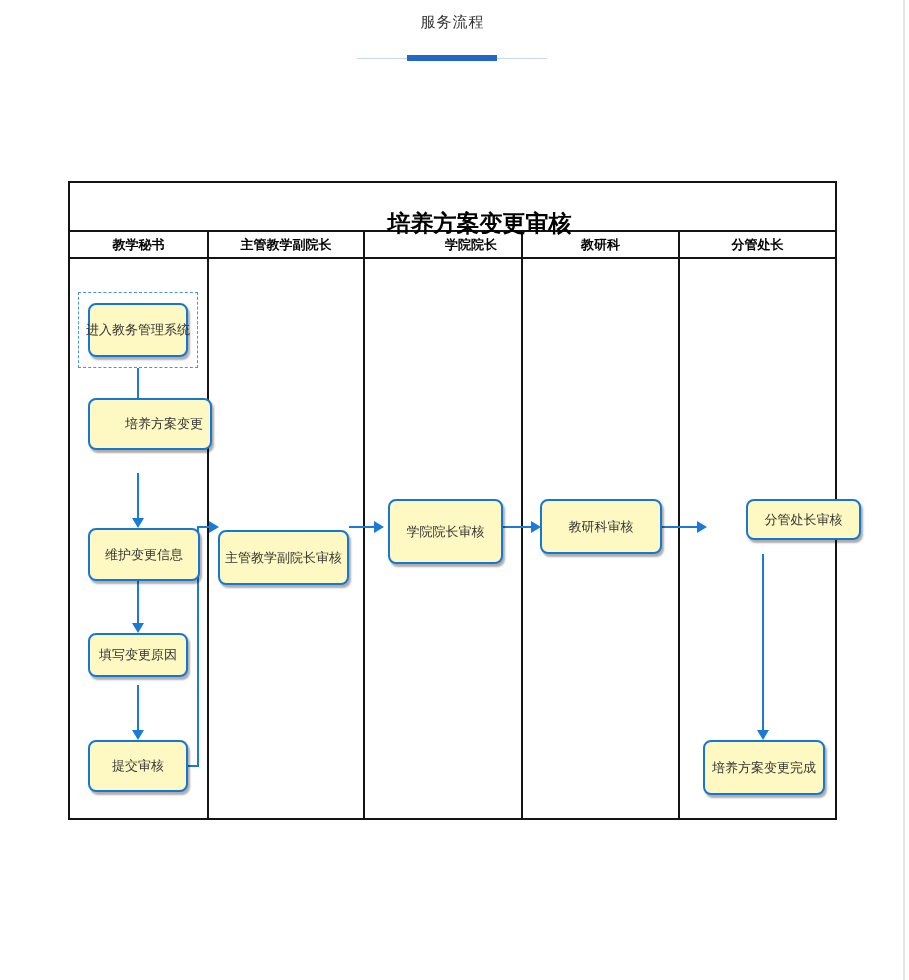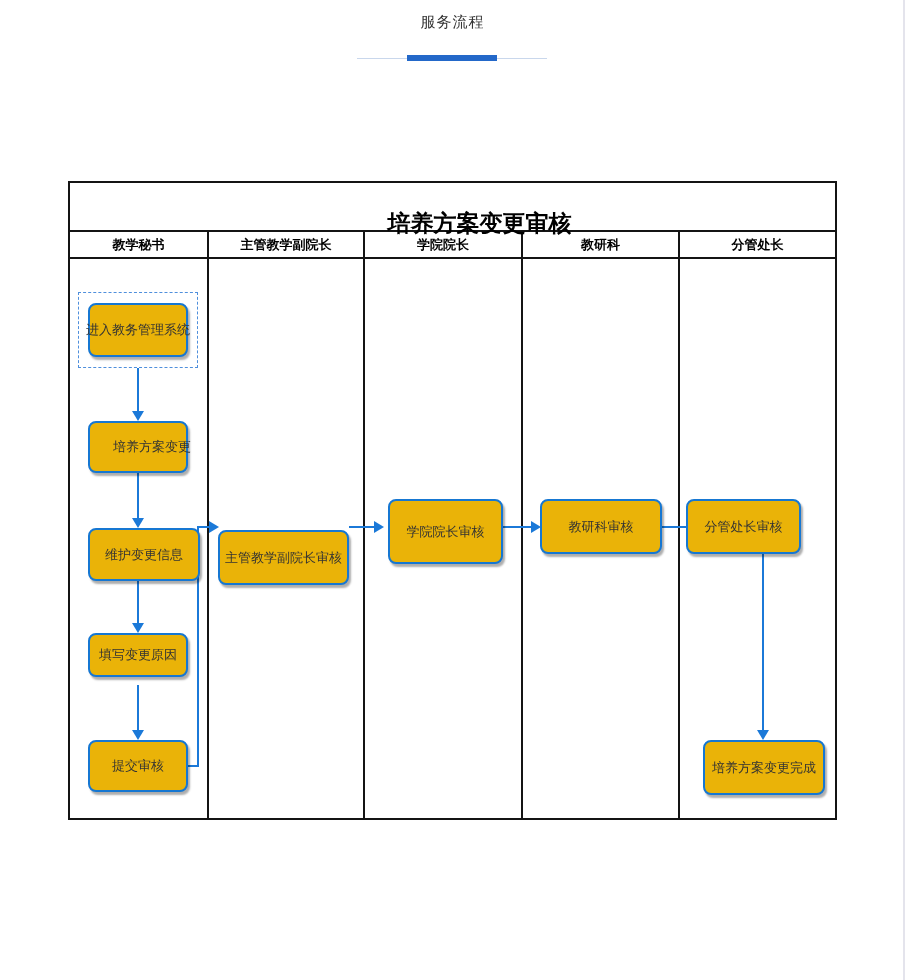--- a/index.html
+++ b/index.html
@@ -31,21 +31,21 @@
     left:70px; top:200px; width:765px; height:47px; line-height:47px;
     text-align:center; font-weight:bold; font-size:23px; color:#000;margin-left:27px;
   }
   .lane-header {
     top:232px; height:25px; line-height:25px; text-align:center;
     font-weight:bold; font-size:13px; color:#000;
   }
 
   
   .node {
-    position:absolute; box-sizing:border-box; background:#eab308;
+    position:absolute; box-sizing:border-box; background:#fef9c3;
     border:2px solid #1677d2; border-radius:8px;
     box-shadow:2px 3px 2px rgba(0,0,0,0.32);
     display:flex; align-items:center; justify-content:center;
     font-size:13px; color:#333; white-space:nowrap; z-index:3;
   }
   .select-rect {
     position:absolute; box-sizing:border-box;
     border:1px dashed #4f8fdc; background:transparent; z-index:2;
   }
 
@@ -74,36 +74,36 @@
   <div class="abs tline" style="left:68px;top:230px;width:769px;height:2px;"></div>
   <div class="abs tline" style="left:68px;top:257px;width:769px;height:2px;"></div>
   <div class="abs tline" style="left:207px;top:230px;width:2px;height:588px;"></div>
   <div class="abs tline" style="left:363px;top:230px;width:2px;height:588px;"></div>
   <div class="abs tline" style="left:521px;top:230px;width:2px;height:588px;"></div>
   <div class="abs tline" style="left:678px;top:230px;width:2px;height:588px;"></div>
 
   <div class="abs chart-title">培养方案变更审核</div>
   <div class="abs lane-header" style="left:70px;width:137px;text-align:center;">教学秘书</div>
   <div class="abs lane-header" style="left:209px;width:154px;">主管教学副院长</div>
-  <div class="abs lane-header" style="left:365px;width:156px;">学院院长</div>
+  <div class="abs lane-header" style="left:365px;width:156px;padding-left:28px;">学院院长</div>
   <div class="abs lane-header" style="left:523px;width:155px;">教研科</div>
   <div class="abs lane-header" style="left:680px;width:155px;">分管处长</div>
 
   <div class="select-rect" style="left:78px;top:292px;width:120px;height:76px;"></div>
 
   <div class="node" style="left:88px;top:303px;width:100px;height:54px;">进入教务管理系统</div>
-  <div class="node" style="left:88px;top:421px;width:100px;height:52px;padding-left:28px;">培养方案变更</div>
+  <div class="node" style="left:88px;top:398px;width:124px;height:52px;padding-left:28px;">培养方案变更</div>
   <div class="node" style="left:88px;top:528px;width:112px;height:53px;">维护变更信息</div>
   <div class="node" style="left:88px;top:633px;width:100px;height:44px;">填写变更原因</div>
   <div class="node" style="left:88px;top:740px;width:100px;height:52px;">提交审核</div>
 
   <div class="node" style="left:218px;top:499px;width:131px;height:55px;margin-top:31px;">主管教学副院长审核</div>
   <div class="node" style="left:388px;top:499px;width:115px;height:65px;">学院院长审核</div>
   <div class="node" style="left:540px;top:499px;width:122px;height:55px;">教研科审核</div>
-  <div class="node" style="left:686px;top:499px;width:115px;height:55px;">分管处长审核</div>
+  <div class="node" style="left:746px;top:499px;width:115px;height:41px;">分管处长审核</div>
   <div class="node" style="left:703px;top:740px;width:122px;height:55px;">培养方案变更完成</div>
 
   <div class="edge" style="left:137px;top:368px;width:2px;height:45px;"></div>
   <div class="head-down" style="left:132px;top:411px;"></div>
 
   <div class="edge" style="left:137px;top:473px;width:2px;height:46px;"></div>
   <div class="head-down" style="left:132px;top:518px;"></div>
 
   <div class="edge" style="left:137px;top:581px;width:2px;height:43px;"></div>
   <div class="head-down" style="left:132px;top:623px;"></div>

